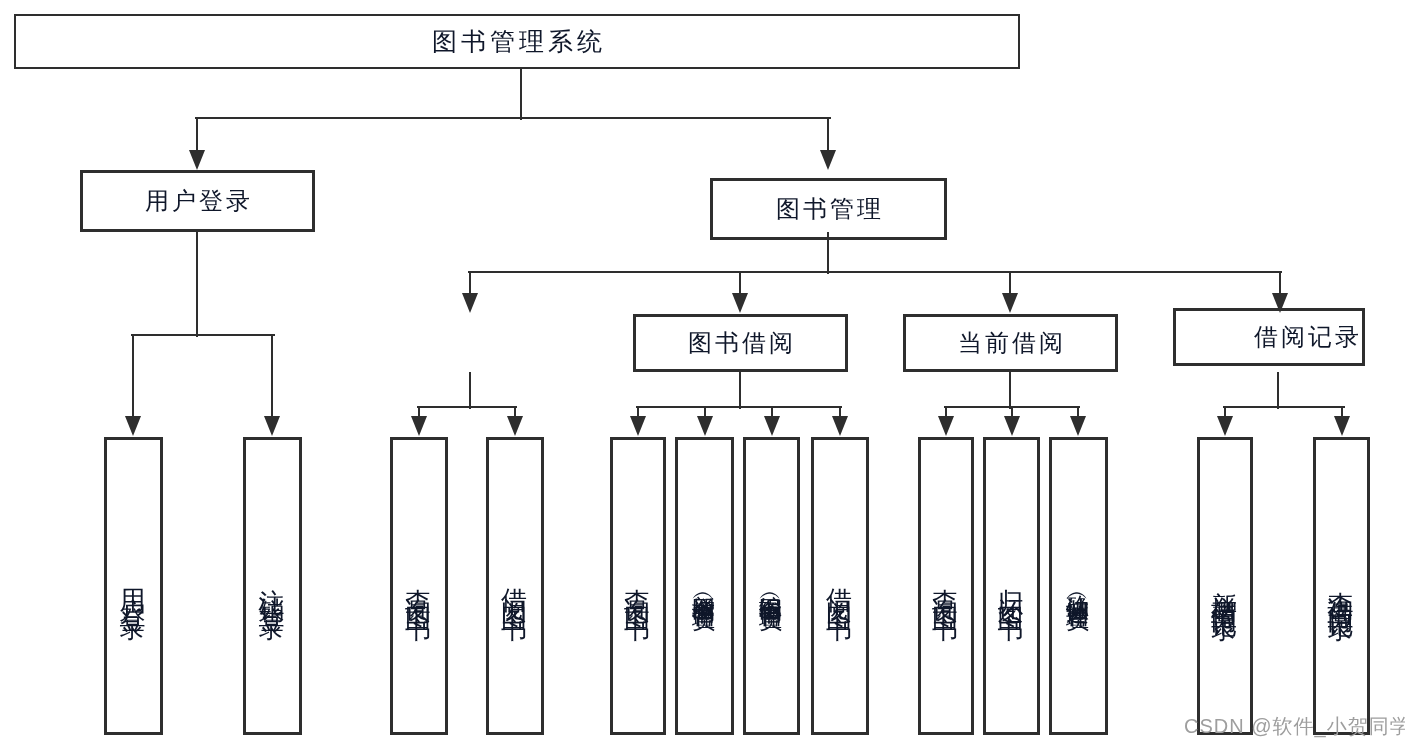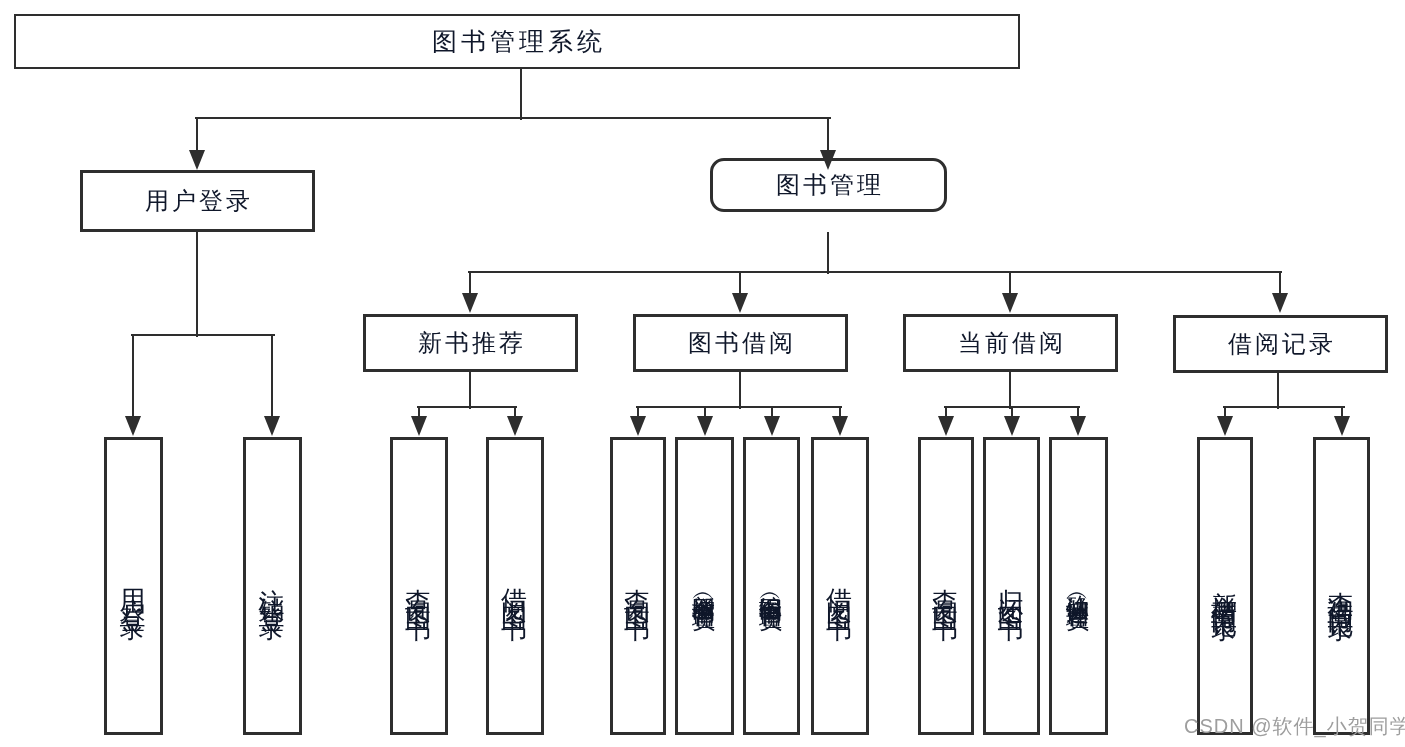--- a/index.html
+++ b/index.html
@@ -28,33 +28,30 @@
 <body>
 
 <div class="canvas">
   <div class="watermark">CSDN @软件_小贺同学</div>
 <div class="node h root" style="left: 14px; top: 14px; width: 1006px; height: 55px;">
       <span class="lbl">图书管理系统</span>
     </div>
     <div class="node h" style="left: 80px; top: 170px; width: 235px; height: 62px;">
       <span class="lbl">用户登录</span>
     </div>
-    <div class="node h" style="left: 710px; top: 158px; width: 237px; height: 54px; border-radius: 14px;">
+    <div class="node h" style="left: 710px; top: 178px; width: 237px; height: 62px;">
       <span class="lbl">图书管理</span>
-    </div>
-    <div class="node h" style="left: 363px; top: 314px; width: 215px; height: 58px;">
-      <span class="lbl">新书推荐</span>
     </div>
     <div class="node h" style="left: 633px; top: 314px; width: 215px; height: 58px;">
       <span class="lbl">图书借阅</span>
     </div>
     <div class="node h" style="left: 903px; top: 314px; width: 215px; height: 58px;">
       <span class="lbl">当前借阅</span>
     </div>
-    <div class="node h" style="left: 1173px; top: 315px; width: 215px; height: 58px;">
+    <div class="node h" style="left: 1173px; top: 308px; width: 192px; height: 58px; justify-content: flex-end;">
       <span class="lbl">借阅记录</span>
     </div>
     <div class="node v" style="left: 104px; top: 437px; width: 59px; height: 298px;">
       <span class="lbl v-lbl-4">用户登录</span>
     </div>
     <div class="node v" style="left: 243px; top: 437px; width: 59px; height: 298px;">
       <span class="lbl v-lbl-4">注销登录</span>
     </div>
     <div class="node v" style="left: 390px; top: 437px; width: 58px; height: 298px;">
       <span class="lbl v-lbl-4">查询图书</span>

